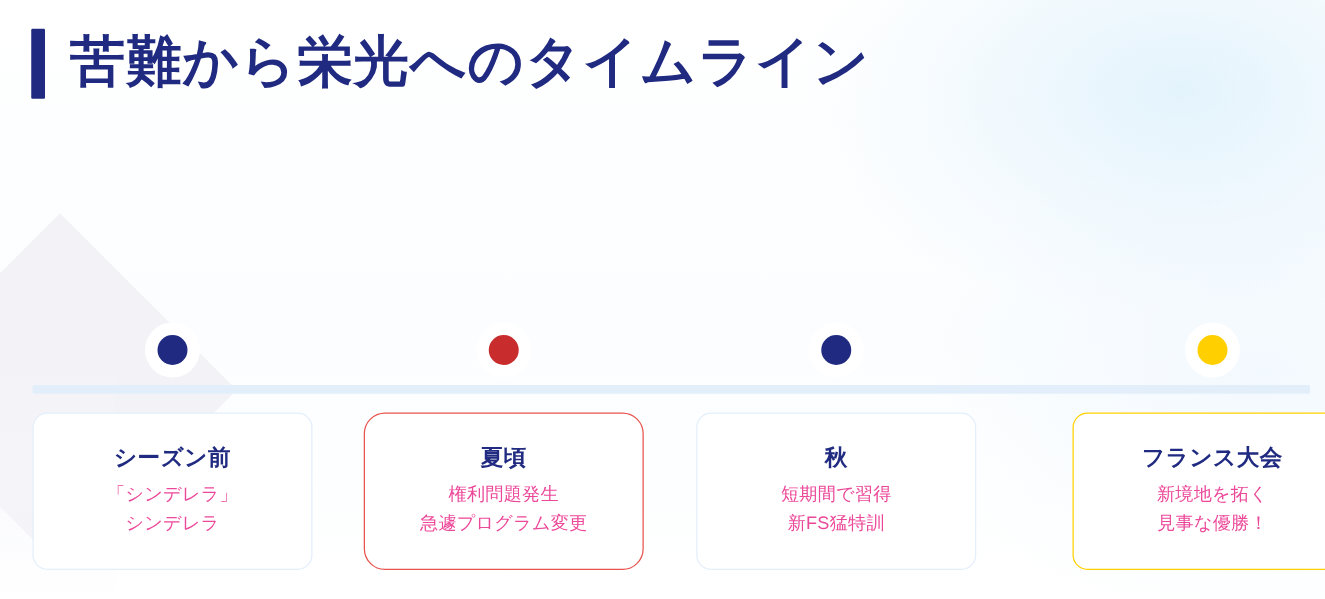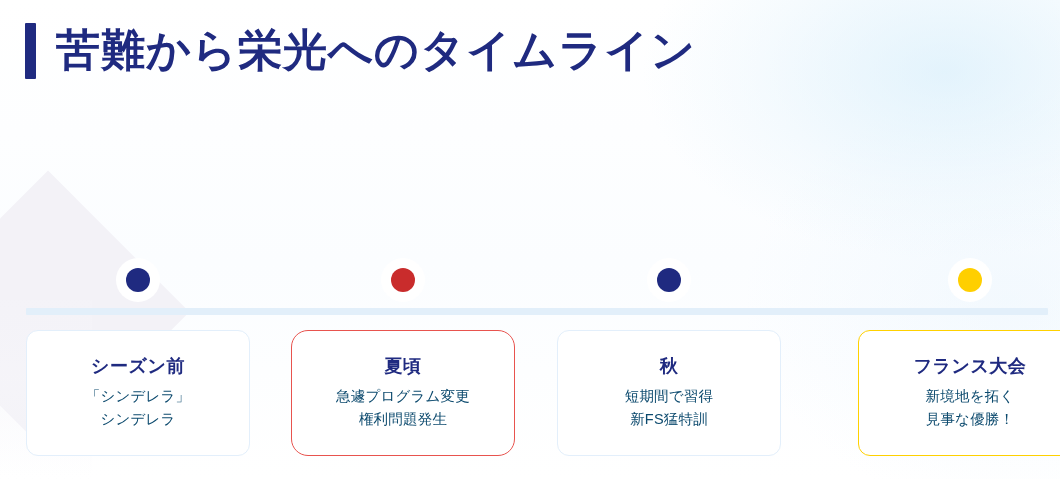--- a/index.html
+++ b/index.html
@@ -147,21 +147,21 @@
     font-weight: bold;
     color: #1f2a80;
     line-height: 26px;
     text-align: center;
     letter-spacing: 0.5px;
     margin-bottom: 6px;
   }
 
   .tl-card-body {
     font-size: 14.5px;
-    color: #0c4a6e;
+    color: #ec4899;
     line-height: 23px;
     text-align: center;
     letter-spacing: 0.2px;
   }
 
   .tl-card-body div { white-space: nowrap; }
 </style>
 </head>
 <body>
 
@@ -192,22 +192,22 @@
       </div>
     </div>
 
     <div class="tl-node" style="left:291px;">
       <div class="tl-dot-wrap">
         <div class="tl-dot" style="background:#C92C2C;"></div>
       </div>
       <div class="tl-card" style="border-color:#E8534E;border-radius:17px;">
         <div class="tl-card-title">夏頃</div>
         <div class="tl-card-body">
+          <div>権利問題発生</div>
           <div>急遽プログラム変更</div>
-          <div>権利問題発生</div>
         </div>
       </div>
     </div>
 
     <div class="tl-node" style="left:557px;">
       <div class="tl-dot-wrap">
         <div class="tl-dot" style="background:#1F2A80;"></div>
       </div>
       <div class="tl-card" style="border-color:#E3EFFB;">
         <div class="tl-card-title">秋</div>

